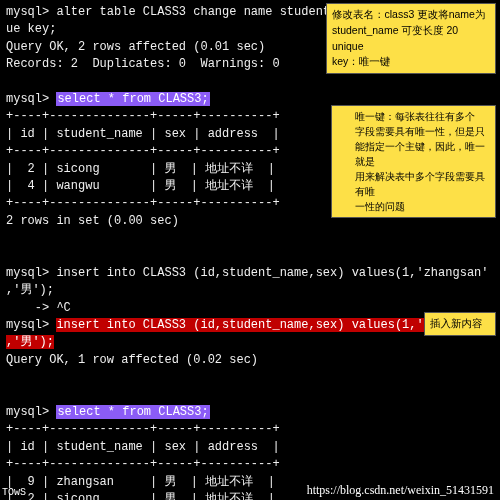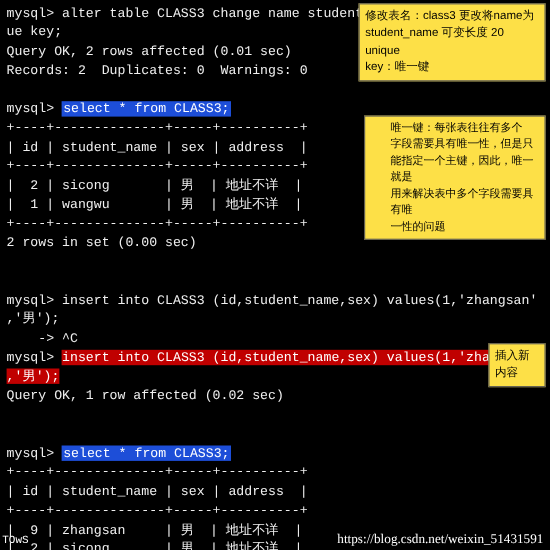--- a/index.html
+++ b/index.html
@@ -20,21 +20,21 @@
       padding: 4px 6px;
       overflow: hidden;
       position: relative;
     }
     .line {
       line-height: 1.45;
       white-space: pre;
     }
     .prompt { color: #f0f0f0; }
     .highlight-cmd {
-      background: #1d4ed8;
+      background: #8b5cf6;
       color: #fff;
       padding: 0 1px;
     }
     .ok-text { color: #f0f0f0; }
     .table-line { color: #f0f0f0; }
     .annotation-box {
       position: absolute;
       background: #fde047;
       color: #000;
       font-family: SimSun, 'Microsoft YaHei', sans-serif;
@@ -82,21 +82,21 @@
   <div class="line"><span class="ok-text">Records: 2  Duplicates: 0  Warnings: 0</span></div>
 
   <div class="line"> </div>
 
   <div class="line"><span class="prompt">mysql&gt; </span><span class="highlight-cmd">select * from CLASS3;</span></div>
 
   <div class="line"><span class="table-line">+----+--------------+-----+----------+</span></div>
   <div class="line"><span class="table-line">| id | student_name | sex | address  |</span></div>
   <div class="line"><span class="table-line">+----+--------------+-----+----------+</span></div>
   <div class="line"><span class="table-line">|  2 | sicong       | 男  | 地址不详  |</span></div>
-  <div class="line"><span class="table-line">|  1 | wangwu       | 男  | 地址不详  |</span></div>
+  <div class="line"><span class="table-line">|  4 | wangwu       | 男  | 地址不详  |</span></div>
   <div class="line"><span class="table-line">+----+--------------+-----+----------+</span></div>
   <div class="line"><span class="ok-text">2 rows in set (0.00 sec)</span></div>
   <div class="line"> </div>
   <div class="line"> </div>
 
   <div class="line"><span class="prompt">mysql&gt; insert into CLASS3 (id,student_name,sex) values(1,'zhangsan'</span></div>
   <div class="line"><span class="prompt">,'男');</span></div>
   <div class="line"><span class="prompt">    -&gt; ^C</span></div>
 
   <div class="line"><span class="prompt">mysql&gt; </span><span class="insert-highlight">insert into CLASS3 (id,student_name,sex) values(1,'zhangsan'</span></div>
@@ -113,21 +113,21 @@
   <div class="line"><span class="table-line">|  2 | sicong       | 男  | 地址不详  |</span></div>
 
   <div class="annotation-box ann1" style="font-size:10.5px; line-height:1.5;">
     修改表名：class3 更改将name为<br>student_name 可变长度 20 unique<br>key：唯一键
   </div>
 
   <div class="annotation-box ann2" style="font-size:10px; line-height:1.5; width:165px;padding-left:23px;">
     唯一键：每张表往往有多个<br>字段需要具有唯一性，但是只<br>能指定一个主键，因此，唯一就是<br>用来解决表中多个字段需要具有唯<br>一性的问题
   </div>
 
-  <div class="annotation-box ann3" style="font-size:10.5px; line-height:1.5; width:52px;">
+  <div class="annotation-box ann3" style="font-size:10.5px; line-height:1.5; width:72px;">
     插入新内容
   </div>
 
   <div class="url-bar">
     <span>https://blog.csdn.net/weixin_51431591</span>
   </div>
   <div class="tows">
     <span>TOwS</span>
   </div>
 </div>

